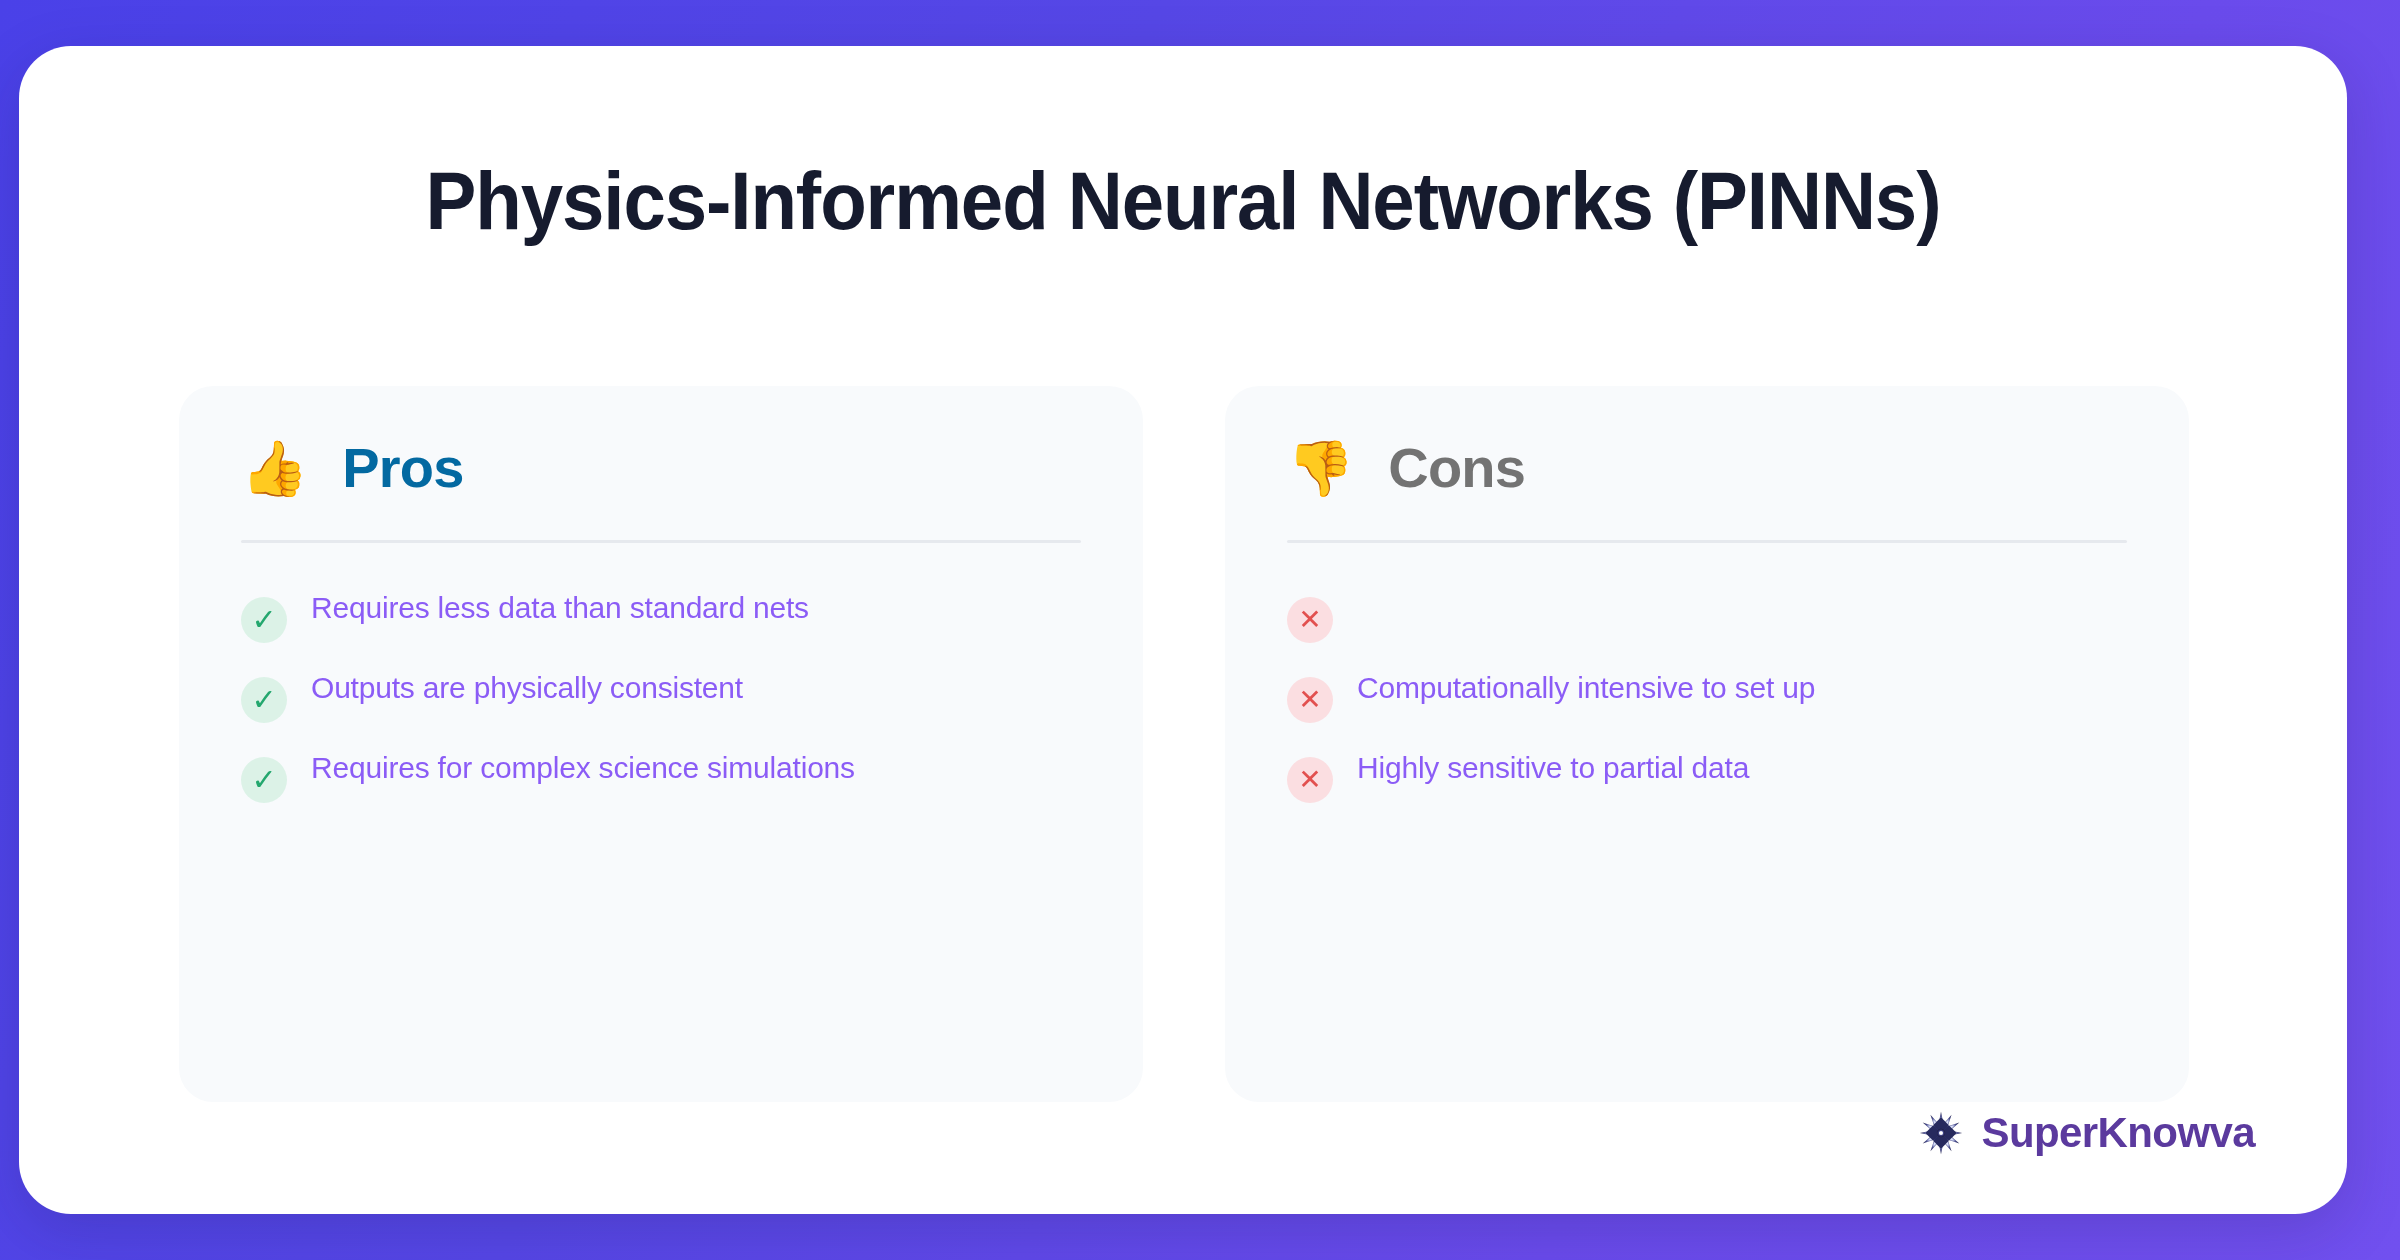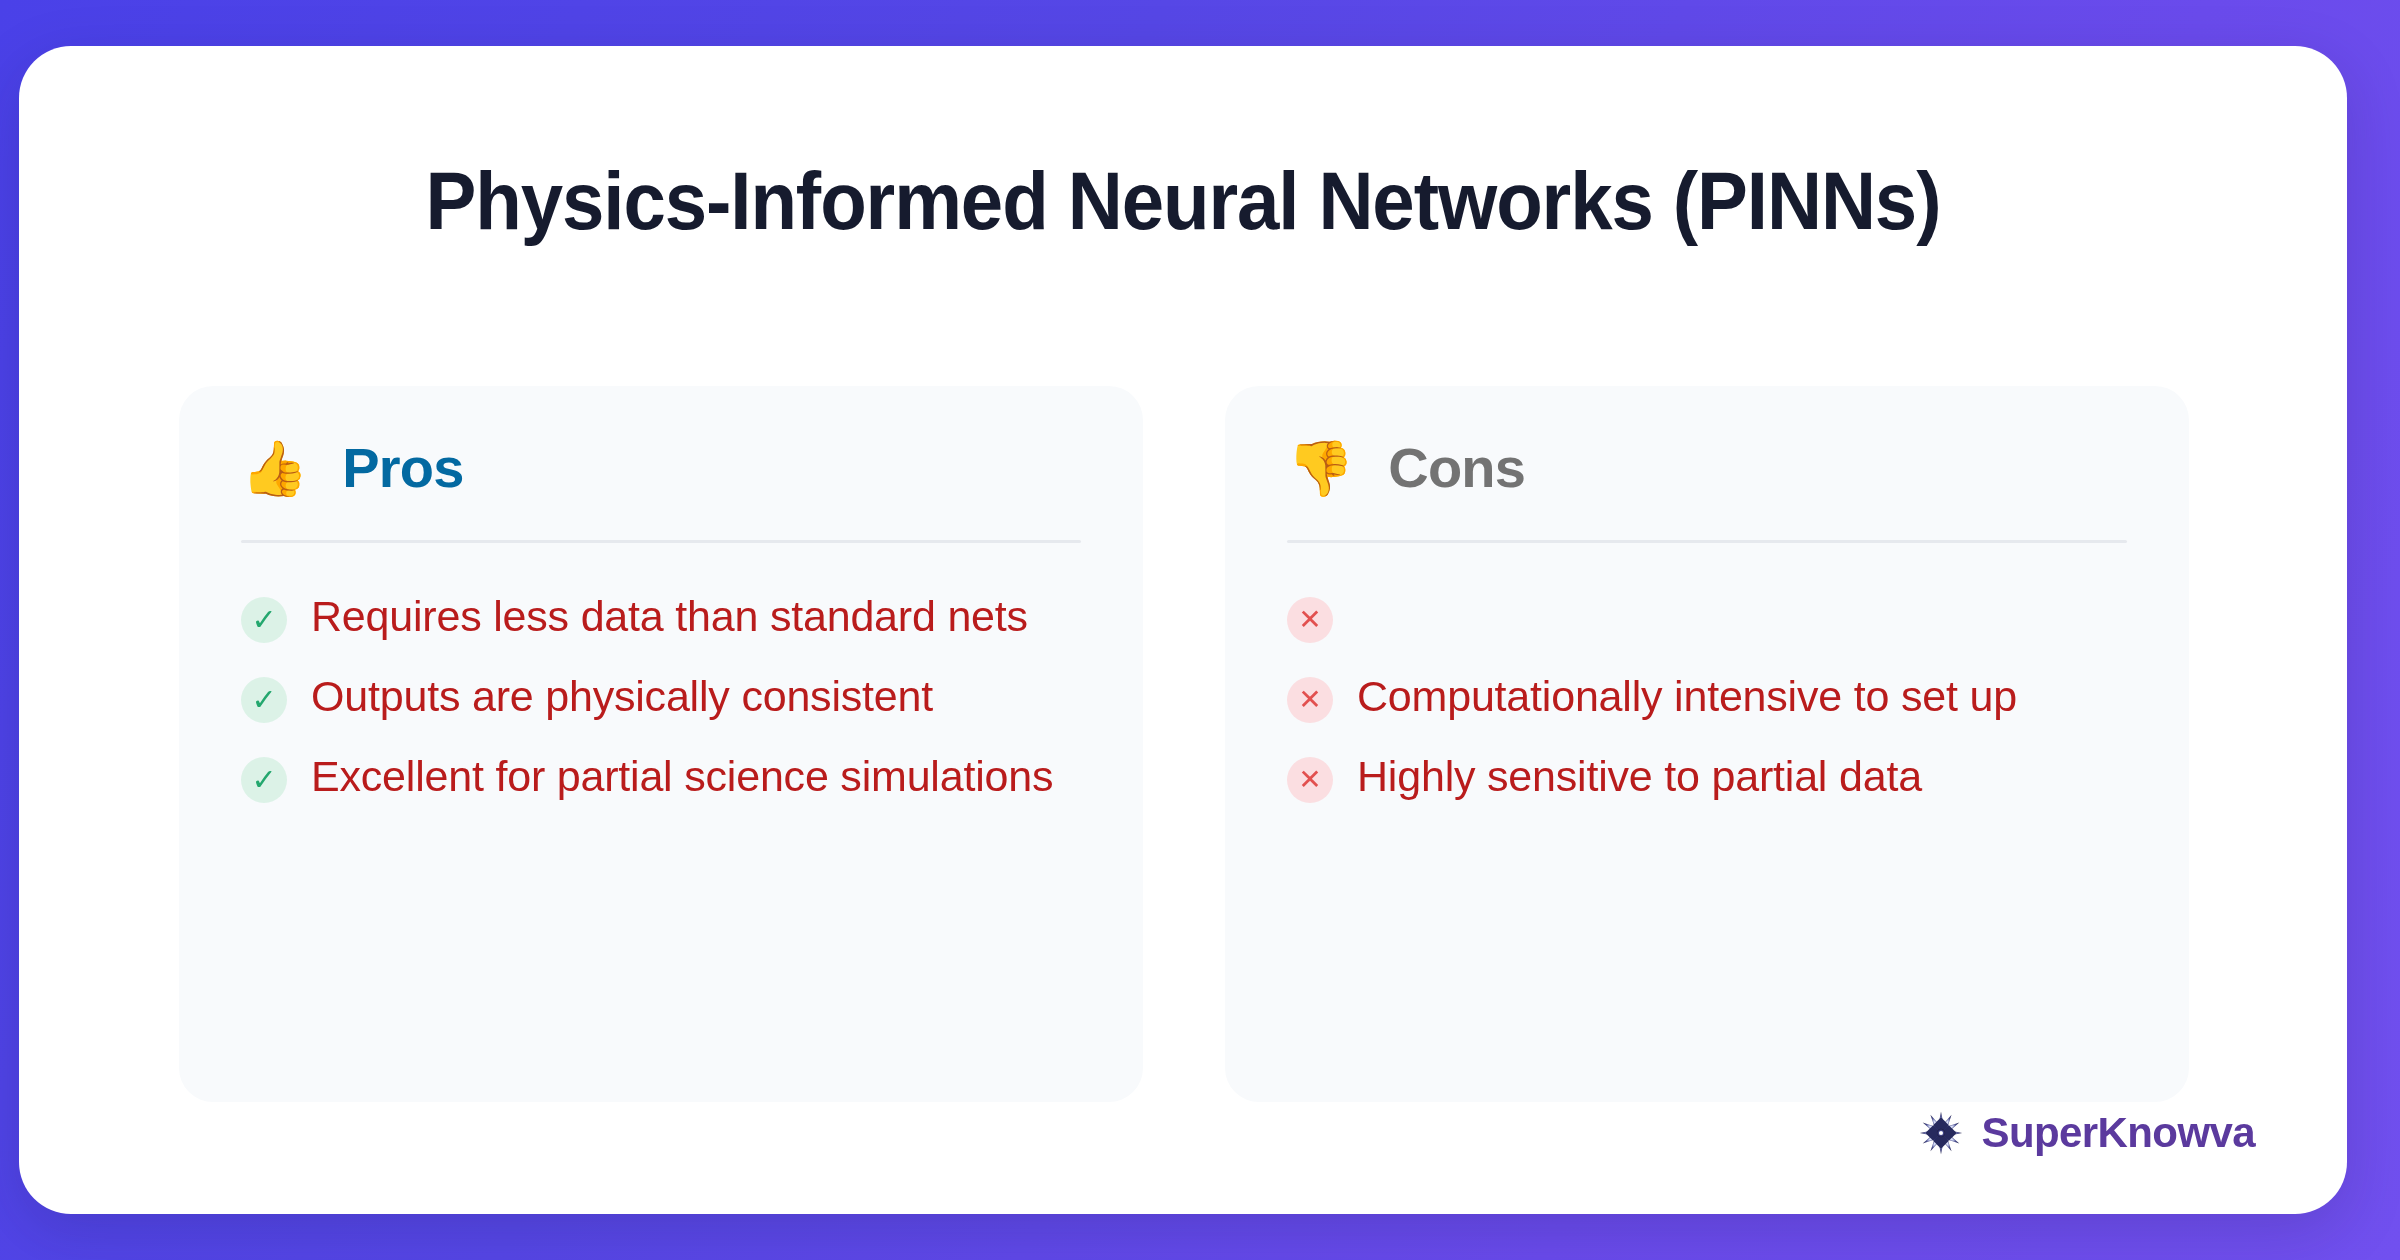--- a/index.html
+++ b/index.html
@@ -129,22 +129,22 @@
     color: #24a76e;
   }
 
   .badge.cross {
     background: #fbdee1;
     color: #e2504f;
     font-size: 28px;
   }
 
   .item-text {
-    color: #b91c1c;
-    font-size: 43px;
+    color: #8b5cf6;
+    font-size: 30px;
     line-height: 1.26;
     letter-spacing: -0.2px;
     font-weight: 400;
     max-width: 780px;
   }
 
   
   .brand {
     position: absolute;
     right: 92px;
@@ -189,21 +189,21 @@
         <li>
           <span class="badge check">✓</span>
           <span class="item-text">Requires less data than standard nets</span>
         </li>
         <li>
           <span class="badge check">✓</span>
           <span class="item-text">Outputs are physically consistent</span>
         </li>
         <li>
           <span class="badge check">✓</span>
-          <span class="item-text">Excellent for partial science simulations</span>
+          <span class="item-text">Requires for complex science simulations</span>
         </li>
       </ul>
     </section>
 
     <section class="card">
       <div class="card-head">
         <span class="head-emoji">👎</span>
         <span class="head-label cons">Cons</span>
       </div>
       <div class="card-divider"></div>

